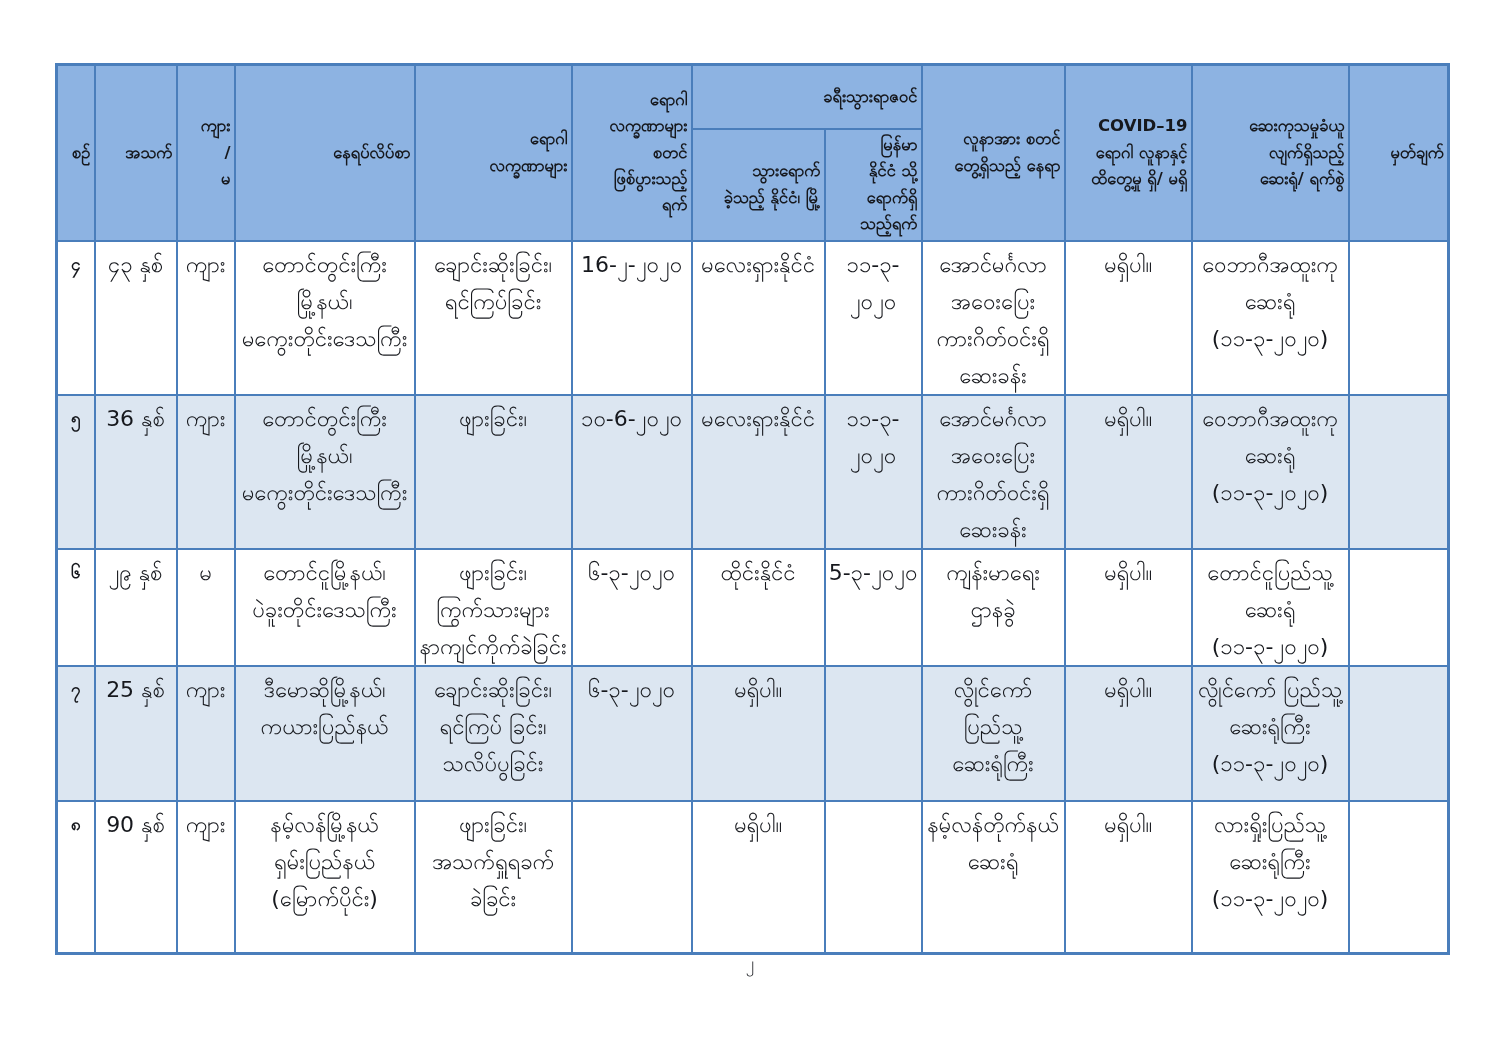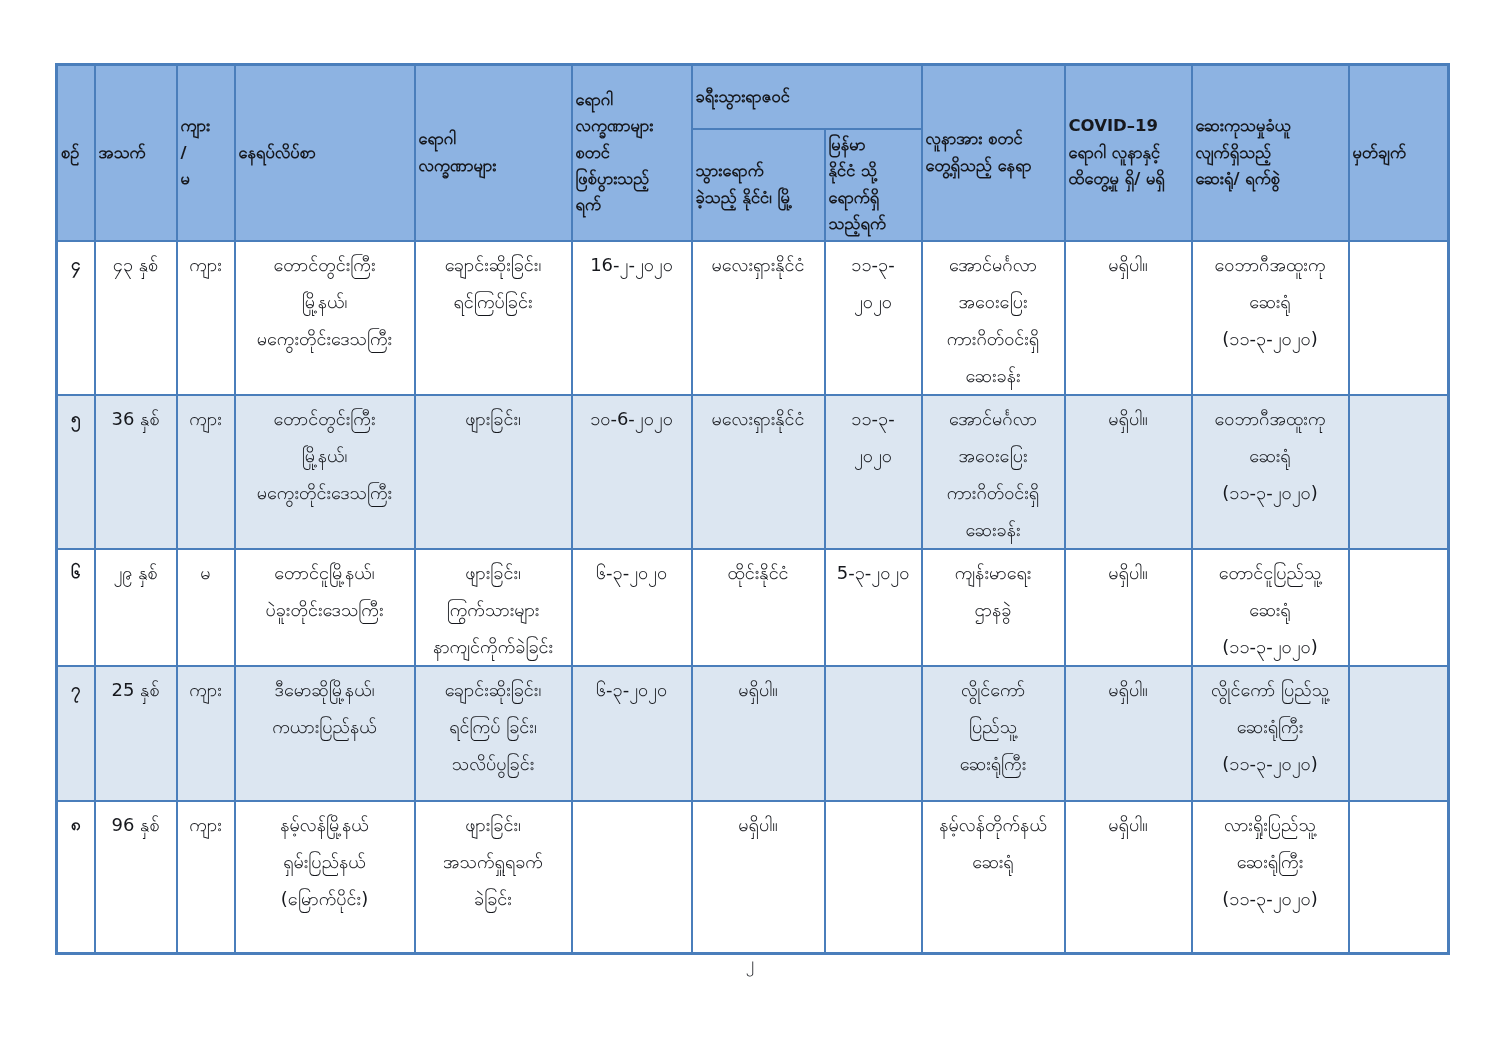--- a/index.html
+++ b/index.html
@@ -17,29 +17,29 @@
   }
   .sheet{position:absolute;inset:0;}
   table.linelist{
     position:absolute;left:55px;top:63px;width:1392px;
     border-collapse:collapse;table-layout:fixed;
     border:3px solid var(--border);
   }
   th,td{border:2px solid var(--border);overflow:hidden;}
   thead th{
     background:var(--header-fill);
-    font-size:16.5px;font-weight:bold;text-align:left;vertical-align:middle;
+    font-size:16.5px;font-weight:bold;text-align:right;vertical-align:middle;
     white-space:pre-line;line-height:1.6;padding:2px 3px;
   }
   thead tr.group-row{height:64px;}
   thead tr.sub-row{height:112px;}
   tbody td{
     background:var(--row-fill);
     vertical-align:top;text-align:center;
-    font-size:18px;padding:4px 2px 0 2px;
+    font-size:22px;padding:4px 2px 0 2px;
   }
   tbody tr.shaded td{background:var(--row-alt-fill);}
   tbody tr:nth-child(1){height:148px;}
   tbody tr:nth-child(2){height:149px;}
   tbody tr:nth-child(3){height:115px;}
   tbody tr:nth-child(4){height:135px;}
   tbody tr:nth-child(5){height:153px;}
   tbody td:first-child{font-weight:bold;font-size:17px;}
   td .line{line-height:37px;white-space:nowrap;}
   .page-number{
@@ -273,21 +273,21 @@
             <div class="line">ဆေးရုံကြီး</div>
             <div class="line">(၁၁-၃-၂၀၂၀)</div>
           </td>
           <td></td>
         </tr>
         <tr>
           <td>
             <div class="line">၈</div>
           </td>
           <td>
-            <div class="line">96 နှစ်</div>
+            <div class="line">90 နှစ်</div>
           </td>
           <td>
             <div class="line">ကျား</div>
           </td>
           <td>
             <div class="line">နမ့်လန်မြို့နယ်</div>
             <div class="line">ရှမ်းပြည်နယ်</div>
             <div class="line">(မြောက်ပိုင်း)</div>
           </td>
           <td>

